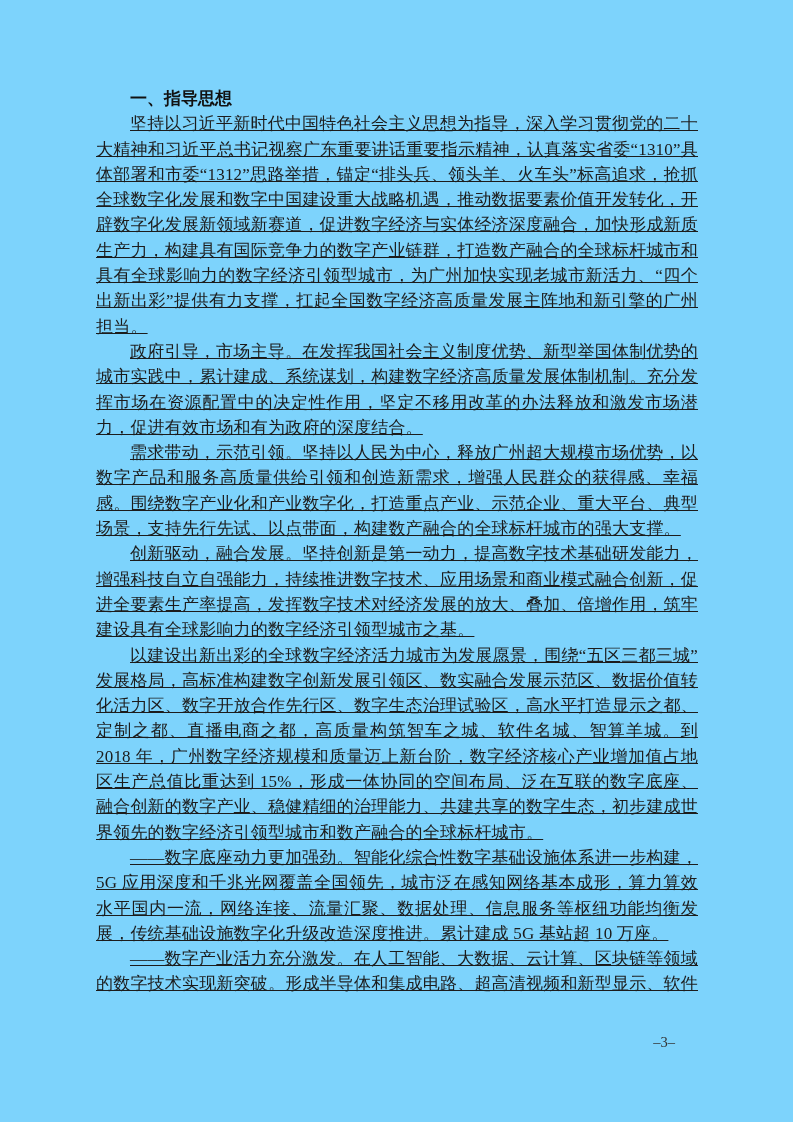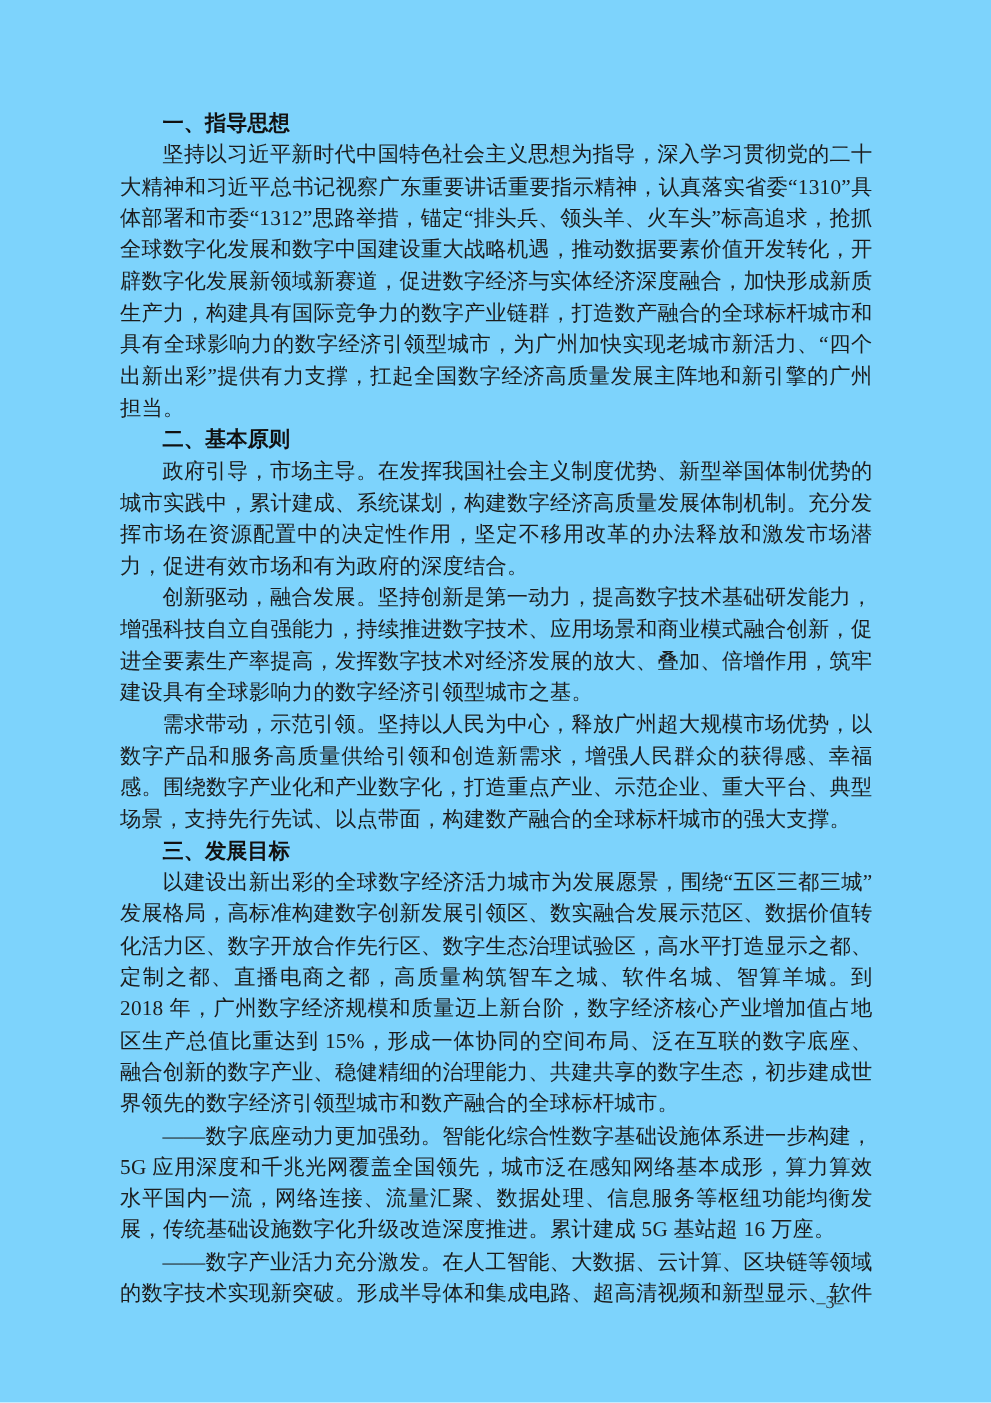--- a/index.html
+++ b/index.html
@@ -33,42 +33,41 @@
   }
   .paragraph {
     margin: 0;
     font-size: 17px;
     line-height: 25.3px;
     text-indent: 2em;
     text-align: justify;
     text-justify: inter-character;
     letter-spacing: 0.2px;
     color: #1c1c1c;
+    text-decoration: underline;
   }
   .page-number {
     position: absolute;
     left: 640px;
     top: 1034px;
     width: 48px;
     text-align: center;
     font-size: 14.5px;
     font-family: "Liberation Serif", "DejaVu Serif", serif;
     color: #333333;
   }
 </style>
 </head>
 <body>
 
 <div class="page">
   <div class="doc-body" id="doc-body">
       <h2 class="section-heading">一、指导思想</h2>
       <p class="paragraph">坚持以习近平新时代中国特色社会主义思想为指导，深入学习贯彻党的二十大精神和习近平总书记视察广东重要讲话重要指示精神，认真落实省委“1310”具体部署和市委“1312”思路举措，锚定“排头兵、领头羊、火车头”标高追求，抢抓全球数字化发展和数字中国建设重大战略机遇，推动数据要素价值开发转化，开辟数字化发展新领域新赛道，促进数字经济与实体经济深度融合，加快形成新质生产力，构建具有国际竞争力的数字产业链群，打造数产融合的全球标杆城市和具有全球影响力的数字经济引领型城市，为广州加快实现老城市新活力、“四个出新出彩”提供有力支撑，扛起全国数字经济高质量发展主阵地和新引擎的广州担当。</p>
-      <h2 class="section-heading">二、基本原则</h2>
       <p class="paragraph">政府引导，市场主导。在发挥我国社会主义制度优势、新型举国体制优势的城市实践中，累计建成、系统谋划，构建数字经济高质量发展体制机制。充分发挥市场在资源配置中的决定性作用，坚定不移用改革的办法释放和激发市场潜力，促进有效市场和有为政府的深度结合。</p>
+      <p class="paragraph">需求带动，示范引领。坚持以人民为中心，释放广州超大规模市场优势，以数字产品和服务高质量供给引领和创造新需求，增强人民群众的获得感、幸福感。围绕数字产业化和产业数字化，打造重点产业、示范企业、重大平台、典型场景，支持先行先试、以点带面，构建数产融合的全球标杆城市的强大支撑。</p>
       <p class="paragraph">创新驱动，融合发展。坚持创新是第一动力，提高数字技术基础研发能力，增强科技自立自强能力，持续推进数字技术、应用场景和商业模式融合创新，促进全要素生产率提高，发挥数字技术对经济发展的放大、叠加、倍增作用，筑牢建设具有全球影响力的数字经济引领型城市之基。</p>
-      <p class="paragraph">需求带动，示范引领。坚持以人民为中心，释放广州超大规模市场优势，以数字产品和服务高质量供给引领和创造新需求，增强人民群众的获得感、幸福感。围绕数字产业化和产业数字化，打造重点产业、示范企业、重大平台、典型场景，支持先行先试、以点带面，构建数产融合的全球标杆城市的强大支撑。</p>
-      <h2 class="section-heading">三、发展目标</h2>
       <p class="paragraph">以建设出新出彩的全球数字经济活力城市为发展愿景，围绕“五区三都三城”发展格局，高标准构建数字创新发展引领区、数实融合发展示范区、数据价值转化活力区、数字开放合作先行区、数字生态治理试验区，高水平打造显示之都、定制之都、直播电商之都，高质量构筑智车之城、软件名城、智算羊城。到 2018 年，广州数字经济规模和质量迈上新台阶，数字经济核心产业增加值占地区生产总值比重达到 15%，形成一体协同的空间布局、泛在互联的数字底座、融合创新的数字产业、稳健精细的治理能力、共建共享的数字生态，初步建成世界领先的数字经济引领型城市和数产融合的全球标杆城市。</p>
-      <p class="paragraph">——数字底座动力更加强劲。智能化综合性数字基础设施体系进一步构建，5G 应用深度和千兆光网覆盖全国领先，城市泛在感知网络基本成形，算力算效水平国内一流，网络连接、流量汇聚、数据处理、信息服务等枢纽功能均衡发展，传统基础设施数字化升级改造深度推进。累计建成 5G 基站超 16 万座。</p>
+      <p class="paragraph">——数字底座动力更加强劲。智能化综合性数字基础设施体系进一步构建，5G 应用深度和千兆光网覆盖全国领先，城市泛在感知网络基本成形，算力算效水平国内一流，网络连接、流量汇聚、数据处理、信息服务等枢纽功能均衡发展，传统基础设施数字化升级改造深度推进。累计建成 5G 基站超 10 万座。</p>
       <p class="paragraph">——数字产业活力充分激发。在人工智能、大数据、云计算、区块链等领域的数字技术实现新突破。形成半导体和集成电路、超高清视频和新型显示、软件</p>
     </div>
   <div class="page-number">–3–</div>
 </div>
 
 </body></html>

